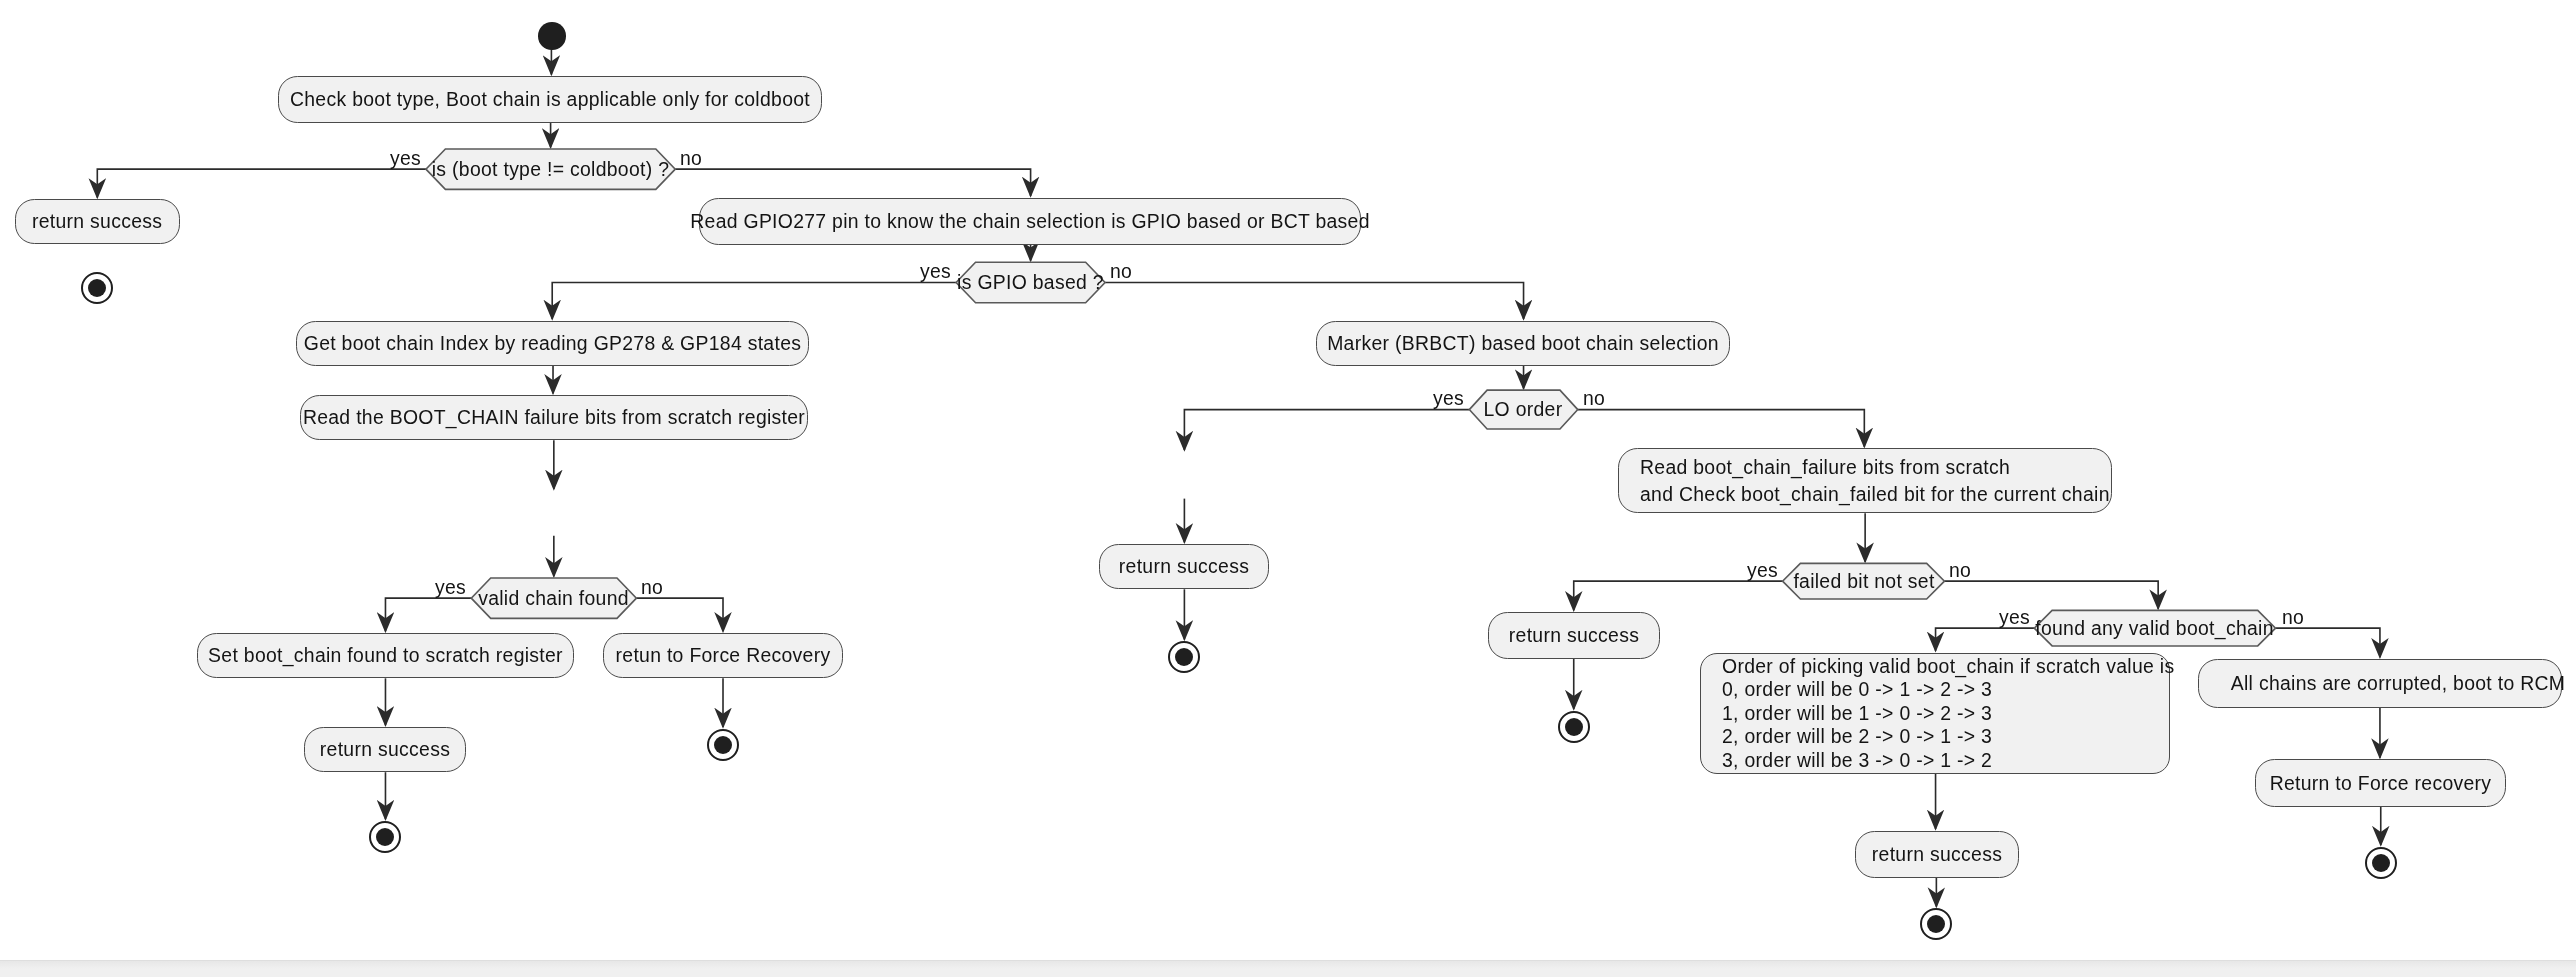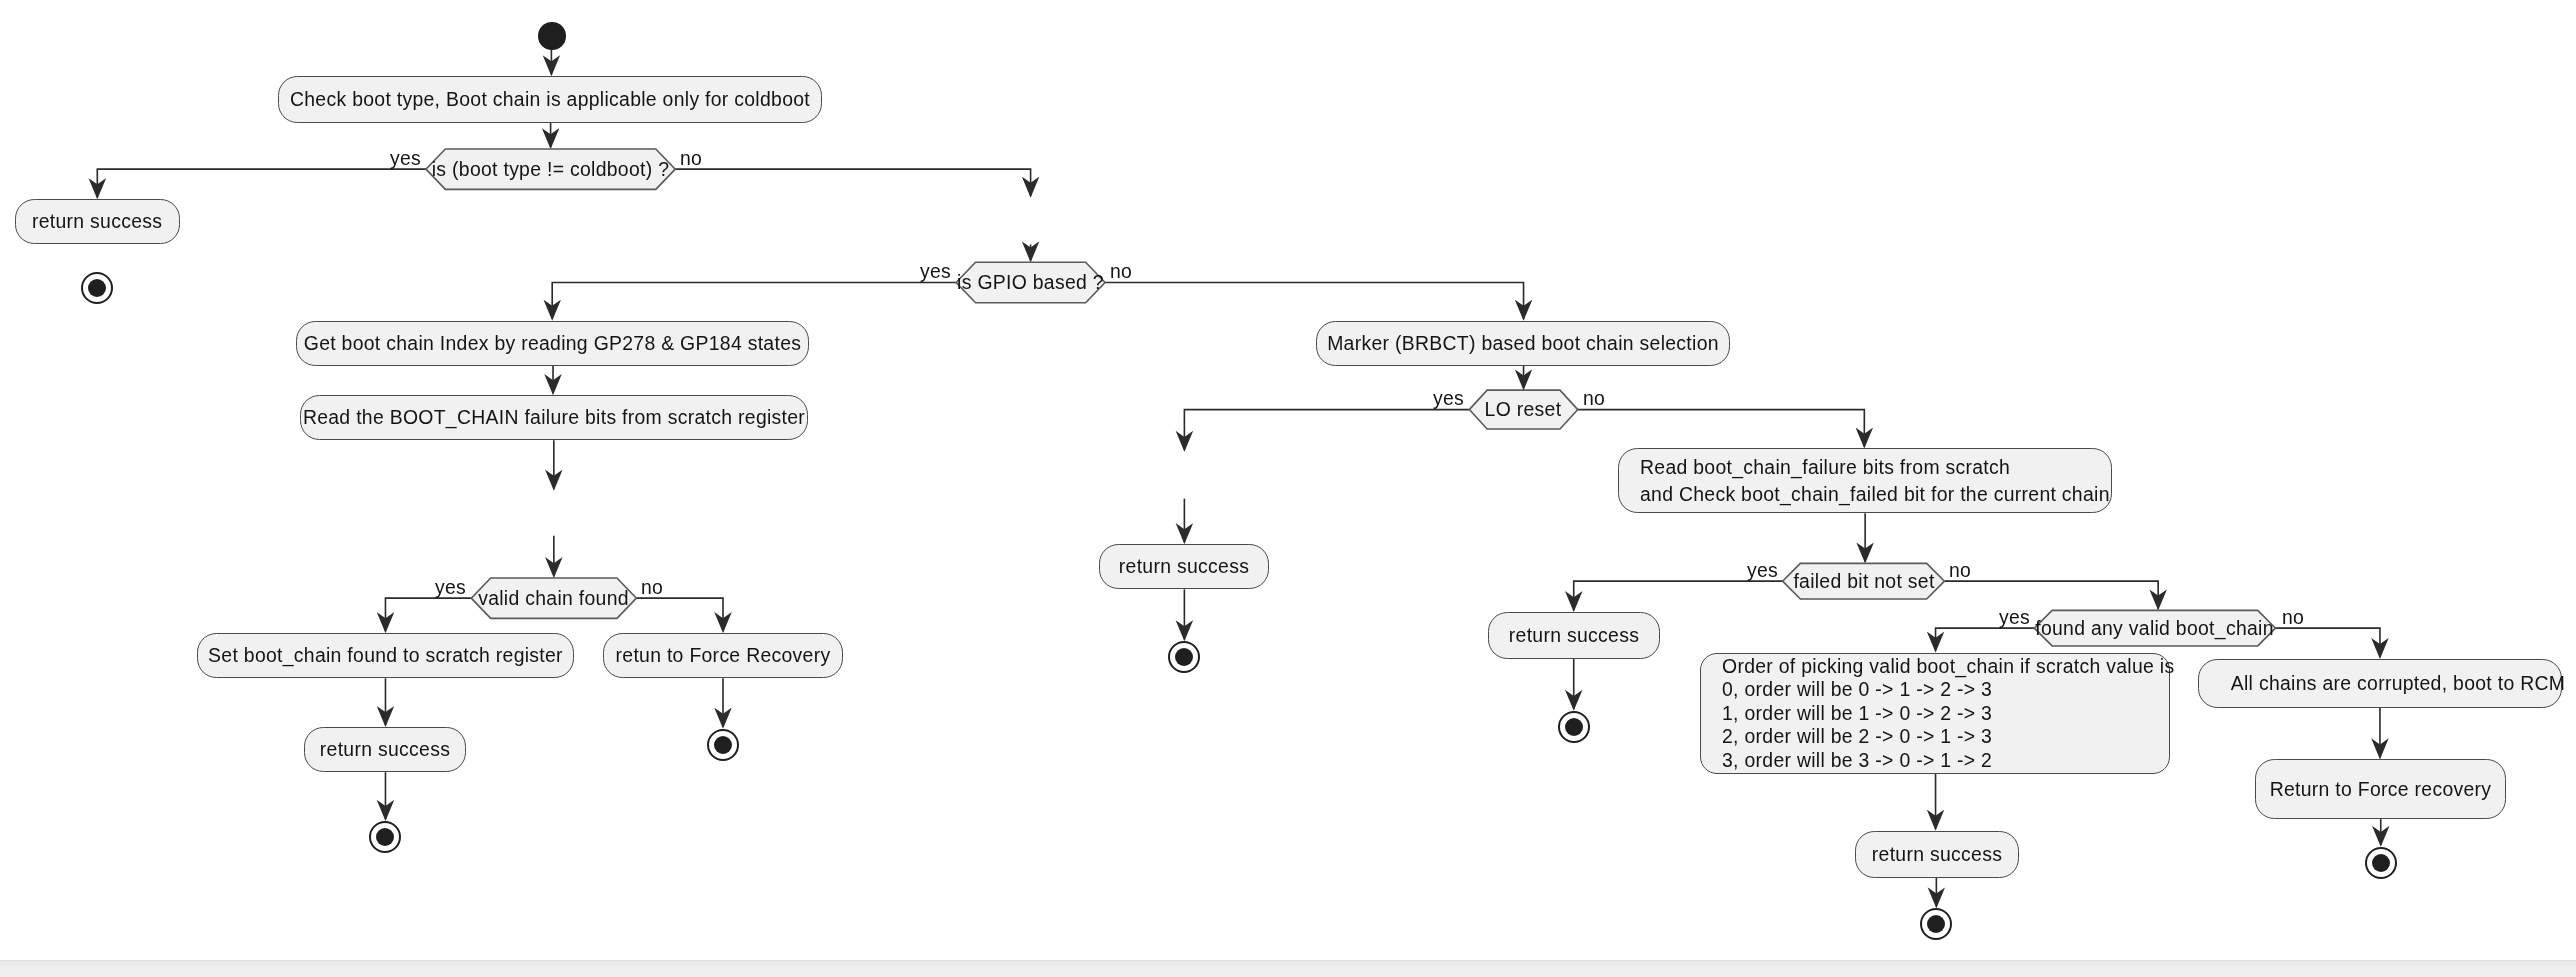--- a/index.html
+++ b/index.html
@@ -112,20 +112,21 @@
     <polygon class="hex" points="606,714 762,714 786,739 762,764 606,764 582,739"></polygon>
     <polygon class="hex" points="1837,482 1927,482 1949,506 1927,530 1837,530 1815,506"></polygon>
     <polygon class="hex" points="2224,696 2380,696 2402,718 2380,740 2224,740 2202,718"></polygon>
     <polygon class="hex" points="2535,754 2789,754 2811,776 2789,798 2535,798 2513,776"></polygon>
   </svg>
 
   <div class="start-node" style="left:538px;top:22px;"></div>
 
   <div class="node" style="left:278px;top:76px;width:544px;height:47px;">Check boot type, Boot chain is applicable only for coldboot</div>
   <div class="node" style="left:14.6px;top:199px;width:165px;height:45px;">return success</div>
+  <div class="node" style="left:699px;top:198px;width:662px;height:47px;">Read GPIO277 pin to know the chain selection is GPIO based or BCT based</div>
   <div class="node" style="left:296px;top:321px;width:513px;height:45px;">Get boot chain Index by reading GP278 &amp; GP184 states</div>
   <div class="node" style="left:300px;top:395px;width:508px;height:45px;">Read the BOOT_CHAIN failure bits from scratch register</div>
   <div class="node" style="left:197px;top:633px;width:377px;height:45px;">Set boot_chain found to scratch register</div>
   <div class="node" style="left:603px;top:633px;width:240px;height:45px;">retun to Force Recovery</div>
   <div class="node" style="left:304px;top:727px;width:162px;height:45px;">return success</div>
   <div class="node" style="left:1316px;top:321px;width:414px;height:45px;">Marker (BRBCT) based boot chain selection</div>
   <div class="node" style="left:1099px;top:544px;width:170px;height:45px;">return success</div>
   <div class="node multiline" style="left:1618px;top:448px;width:494px;height:65px;">
     <div>Read boot_chain_failure bits from scratch</div>
     <div>and Check boot_chain_failed bit for the current chain</div>
@@ -133,26 +134,26 @@
   <div class="node" style="left:1488px;top:612px;width:172px;height:47px;">return success</div>
   <div class="node multiline order" style="left:1700px;top:653px;width:470px;height:121px;border-radius:17px;">
     <div>Order of picking valid boot_chain if scratch value is</div>
     <div>0, order will be 0 -&gt; 1 -&gt; 2 -&gt; 3</div>
     <div>1, order will be 1 -&gt; 0 -&gt; 2 -&gt; 3</div>
     <div>2, order will be 2 -&gt; 0 -&gt; 1 -&gt; 3</div>
     <div>3, order will be 3 -&gt; 0 -&gt; 1 -&gt; 2</div>
   </div>
   <div class="node" style="left:1855px;top:831px;width:164px;height:47px;">return success</div>
   <div class="node" style="left:2198px;top:659px;width:364px;height:49px;padding-left:36px;">All chains are corrupted, boot to RCM</div>
-  <div class="node" style="left:2255px;top:759px;width:251px;height:60px;">Return to Force recovery</div>
+  <div class="node" style="left:2255px;top:759px;width:251px;height:48px;">Return to Force recovery</div>
 
   <div class="dlabel" style="left:426px;top:149px;width:249px;height:40px;">is (boot type != coldboot) ?</div>
   <div class="dlabel" style="left:956px;top:262px;width:149px;height:40px;">is GPIO based ?</div>
   <div class="dlabel" style="left:471px;top:578px;width:165px;height:40px;">valid chain found</div>
-  <div class="dlabel" style="left:1469px;top:390px;width:108px;height:39px;">LO reset</div>
+  <div class="dlabel" style="left:1469px;top:390px;width:108px;height:39px;">LO order</div>
   <div class="dlabel" style="left:1783px;top:563px;width:162px;height:36px;">failed bit not set</div>
   <div class="dlabel" style="left:2034px;top:610px;width:241px;height:36px;">found any valid boot_chain</div>
 
   <div class="elabel" style="right:2155px;top:147px;">yes</div>
   <div class="elabel" style="left:680px;top:147px;">no</div>
   <div class="elabel" style="right:1625px;top:260px;">yes</div>
   <div class="elabel" style="left:1110px;top:260px;">no</div>
   <div class="elabel" style="right:2110px;top:576px;">yes</div>
   <div class="elabel" style="left:641px;top:576px;">no</div>
   <div class="elabel" style="right:1112px;top:387px;">yes</div>

